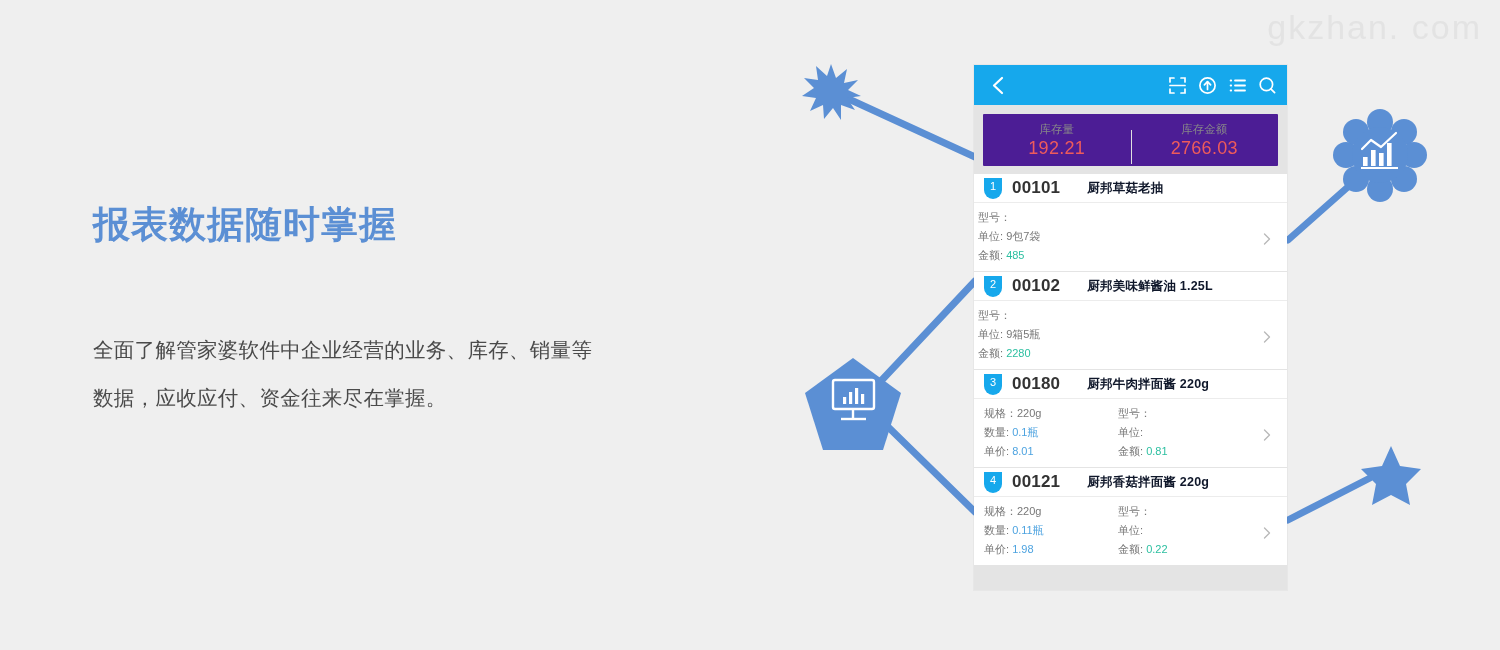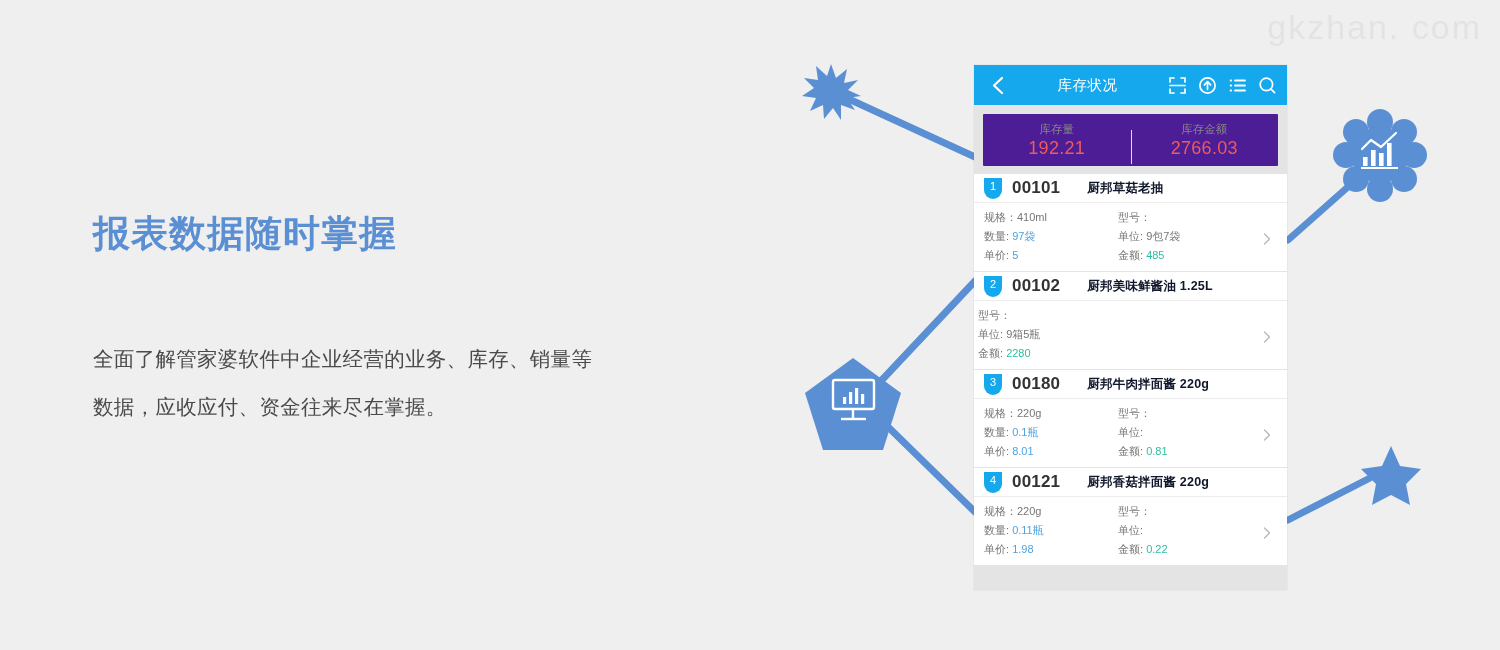--- a/index.html
+++ b/index.html
@@ -29,21 +29,21 @@
     color: #e3e3e3;
     font-family: "Liberation Sans", "DejaVu Sans", sans-serif;
     user-select: none;
     white-space: nowrap;
   }
 
   
   #copy-block {
     position: absolute;
     left: 93px;
-    top: 211px;
+    top: 202px;
     width: 520px;
   }
   #headline {
     font-size: 37px;
     font-weight: bold;
     color: #5b8fd4;
     letter-spacing: 1px;
     line-height: 1.25;
     white-space: nowrap;
   }
@@ -294,21 +294,20 @@
 
   <div id="phone">
 
     <div id="navbar">
       <div id="back-icon">
         <svg width="12" height="19" viewBox="0 0 12 19" fill="none" stroke="#ffffff" stroke-width="2.2" stroke-linecap="round" stroke-linejoin="round">
           <polyline points="10,2 2,9.5 10,17"></polyline>
         </svg>
       </div>
 
-      <div id="navbar-title">库存状况</div>
 
       <div id="nav-actions">
         <span class="nav-icon">
           <svg width="19" height="19" viewBox="0 0 19 19" fill="none" stroke="#ffffff" stroke-width="1.7" stroke-linecap="round">
             <polyline points="2,6 2,2 6,2"></polyline>
             <polyline points="13,2 17,2 17,6"></polyline>
             <polyline points="17,13 17,17 13,17"></polyline>
             <polyline points="6,17 2,17 2,13"></polyline>
             <line x1="2" y1="9.5" x2="17" y2="9.5"></line>
           </svg>
@@ -355,25 +354,20 @@
 
     <div id="item-list">
 
       <div class="list-item">
         <div class="item-head">
           <div class="rank-badge">1</div>
           <div class="item-code">00101</div>
           <div class="item-name">厨邦草菇老抽</div>
         </div>
         <div class="item-body">
-          <div class="col col-left">
-            <div class="field"><span class="k">规格：</span><span class="v-plain">410ml</span></div>
-            <div class="field"><span class="k">数量:</span> <span class="v-blue">97袋</span></div>
-            <div class="field"><span class="k">单价:</span> <span class="v-blue">5</span></div>
-          </div>
           <div class="col col-right">
             <div class="field"><span class="k">型号：</span><span class="v-plain"></span></div>
             <div class="field"><span class="k">单位:</span> <span class="v-plain">9包7袋</span></div>
             <div class="field"><span class="k">金额:</span> <span class="v-green">485</span></div>
           </div>
           <span class="chevron">
             <svg width="12" height="12" viewBox="0 0 12 12" fill="none" stroke="#b9b9b9" stroke-width="1.4" stroke-linecap="round" stroke-linejoin="round">
               <polyline points="3.5,1 8.5,6 3.5,11"></polyline>
             </svg>
           </span>

